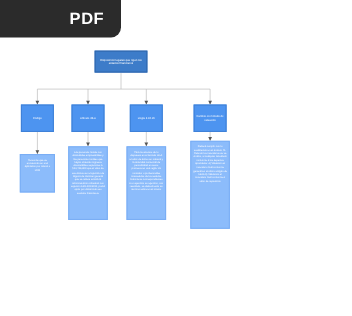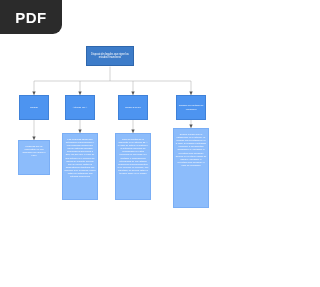--- a/index.html
+++ b/index.html
@@ -16,20 +16,21 @@
   .pdf-badge{
     position:absolute;left:0;top:0;
     width:62px;height:34px;
     background:#2b2b2b;
     border-bottom-right-radius:9px;
     color:#ffffff;
     font-size:15px;font-weight:bold;
     letter-spacing:.5px;
     display:flex;align-items:center;justify-content:center;
     z-index:5;
+    padding-left:48px;
   }
 
   
   .diagram{position:absolute;left:0;top:0;width:216px;height:287px;}
   .svg-lines{position:absolute;left:0;top:0;width:216px;height:287px;pointer-events:none;}
 
   .node{
     position:absolute;
     box-sizing:border-box;
     color:#ffffff;

